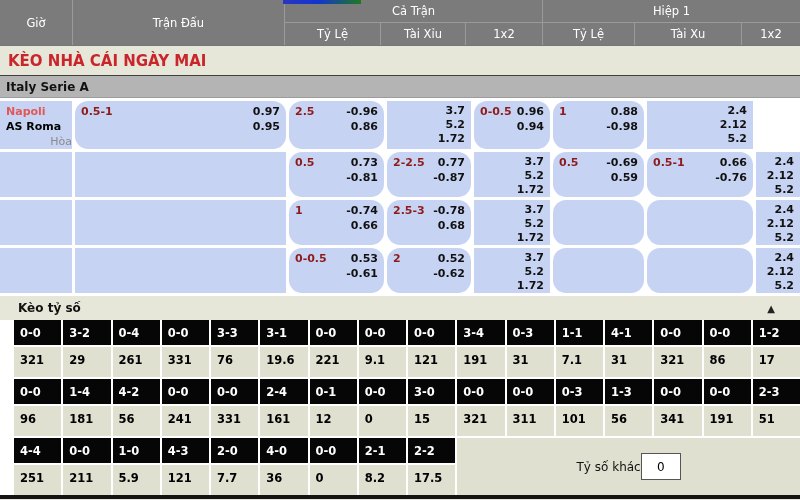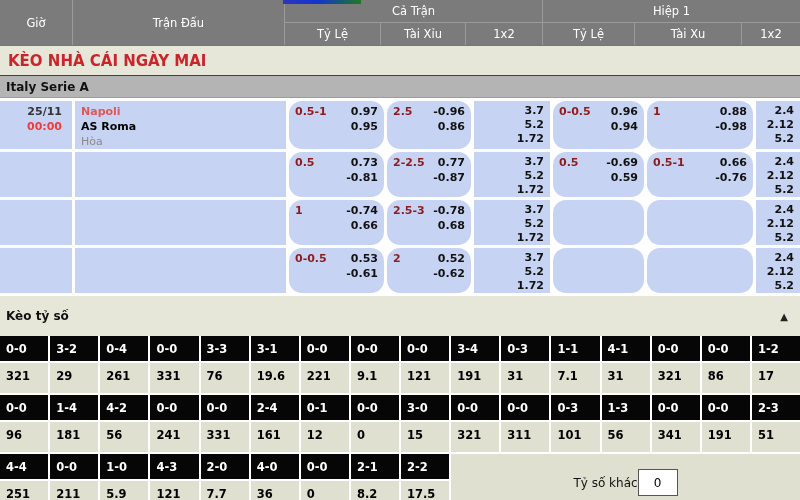--- a/index.html
+++ b/index.html
@@ -51,36 +51,36 @@
     display: grid;
     grid-template-columns: 72px 211px 95px 84px 76px 91px 106px 1fr;
     gap: 3px;
   }
   .ocell { background: #c7d3f2; min-height: 45px; }
   .time-cell { text-align: right; padding: 3px 10px 0 0; font-weight: bold; color: #333; line-height: 15px; }
   .time-red { color: #ee3b3b; }
   .team-cell { padding: 3px 0 0 6px; line-height: 15px; }
   .home { color: #e25757; font-weight: bold; }
   .away { color: #000; font-weight: bold; }
-  .draw { color: #8a8a8a; }
+  .draw { color: #8a8a8a; text-align: right; }
   .hdp-cell { display: flex; justify-content: space-between; padding: 3px 6px 0 6px; line-height: 15px; border-radius: 13px; }
   .hdp-line { color: #8e1b1b; font-weight: bold; }
   .hdp-vals { text-align: right; font-weight: bold; color: #111; }
   .x2-cell { text-align: right; padding: 3px 6px 0 0; font-weight: bold; color: #111; line-height: 14px; }
   
   .score-hdr {
-    height: 40px; display: flex; align-items: center; justify-content: space-between;
-    padding: 0 12px 0 6px; font-weight: bold; font-size: 12px; color: #111;
+    height: 24px; display: flex; align-items: center; justify-content: space-between;
+    padding: 0 25px 0 6px; font-weight: bold; font-size: 12px; color: #111; margin-left: 12px;
   }
   .arrow { font-size: 10px; cursor: pointer; color: #222; }
   .score-grid {
     display: grid;
     grid-template-columns: repeat(16, 1fr);
     grid-template-rows: 25px 30px 25px 30px 25px 30px;
-    gap: 2px; background: #fff;
+    gap: 2px; background: #fff; padding-left: 14px;
   }
   .sc {
     background: #060606; color: #fff; font-weight: bold;
     display: flex; align-items: center; padding-left: 6px; font-size: 11.5px;
     cursor: pointer;
   }
   .so {
     background: #dfe0d0; color: #000; font-weight: bold;
     padding: 6px 0 0 6px; font-size: 11.5px; cursor: pointer;
   }
@@ -114,24 +114,20 @@
   <div class="hcell">1x2</div>
 </div>
 
 <div class="page-title">KÈO NHÀ CÁI NGÀY MAI</div>
 
 <div class="league-bar">Italy Serie A</div>
 
 <div class="odds-wrap">
 
   <div class="odds-row">
-    <div class="ocell time-cell">
-      <div>25/11</div>
-      <div class="time-red">00:00</div>
-    </div>
     <div class="ocell team-cell">
       <div class="home">Napoli</div>
       <div class="away">AS Roma</div>
       <div class="draw">Hòa</div>
     </div>
     <div class="ocell hdp-cell">
       <div class="hdp-line">0.5-1</div>
       <div class="hdp-vals">
         <div>0.97</div>
         <div>0.95</div>

